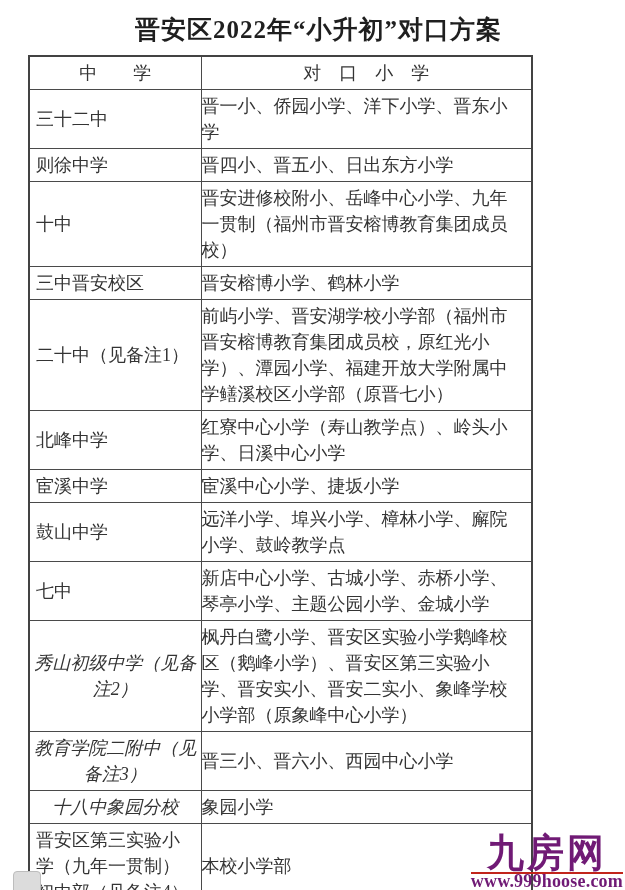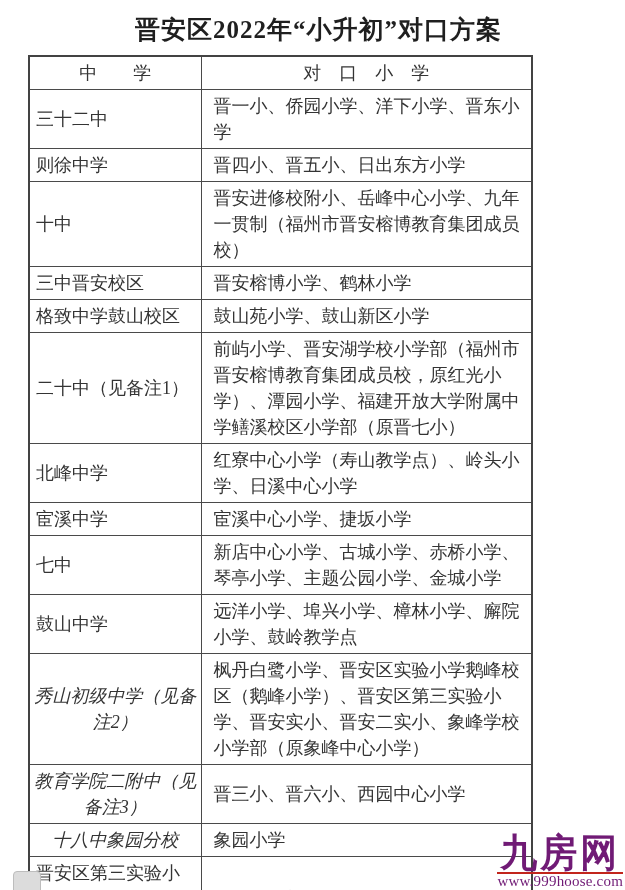--- a/index.html
+++ b/index.html
@@ -18,31 +18,31 @@
   }
   .plan th,.plan td{
     border:1px solid #4a4a4a;
     font-size:18px;line-height:26px;color:#343434;
     vertical-align:middle;font-weight:normal;
     word-break:break-all;
   }
   .plan th{text-align:center;padding:3px 2px;}
   .plan col.c-mid{width:172px;}
   .plan td.mid{padding:3px 4px 3px 6px;text-align:left;}
-  .plan td.elem{padding:3px 8px 3px 12px;text-align:left;}
+  .plan td.elem{padding:3px 8px 3px 0;text-align:left;}
   .plan tr.center-key td.mid{text-align:center;padding-left:2px;padding-right:2px;font-style:italic;}
   .watermark{
     position:absolute;right:2px;bottom:1px;text-align:center;color:#c2251c;z-index:5;
   }
   .wm-logo{
     font-size:37px;font-weight:bold;line-height:1.0;letter-spacing:3px;
     transform:scaleY(1.05);white-space:nowrap;
   }
   .wm-rule{border:none;border-top:2px solid #c2251c;margin:1px 0 0 0;}
-  .wm-url{font-size:15px;font-weight:normal;letter-spacing:0.2px;line-height:15px;}
+  .wm-url{font-size:18px;font-weight:bold;letter-spacing:0.2px;line-height:15px;}
   .corner-artifact{
     position:absolute;left:13px;bottom:-7px;width:26px;height:24px;
     background:#dcdcdc;border:1px solid #bdbdbd;border-radius:4px;z-index:4;
   }
 </style>
 </head>
 <body>
 
 <h1 class="page-title">晋安区2022年“小升初”对口方案</h1>
 
@@ -68,42 +68,38 @@
   </tr>
       <tr>
     <td class="mid">十中</td>
     <td class="elem">晋安进修校附小、岳峰中心小学、九年一贯制（福州市晋安榕博教育集团成员校）</td>
   </tr>
       <tr>
     <td class="mid">三中晋安校区</td>
     <td class="elem">晋安榕博小学、鹤林小学</td>
   </tr>
       <tr>
-    <td class="mid">格致中学鼓山校区</td>
-    <td class="elem">鼓山苑小学、鼓山新区小学</td>
-  </tr>
-      <tr>
     <td class="mid">二十中（见备注1）</td>
     <td class="elem">前屿小学、晋安湖学校小学部（福州市晋安榕博教育集团成员校，原红光小学）、潭园小学、福建开放大学附属中学鳝溪校区小学部（原晋七小）</td>
   </tr>
       <tr>
     <td class="mid">北峰中学</td>
     <td class="elem">红寮中心小学（寿山教学点）、岭头小学、日溪中心小学</td>
   </tr>
       <tr>
     <td class="mid">宦溪中学</td>
     <td class="elem">宦溪中心小学、捷坂小学</td>
   </tr>
       <tr>
+    <td class="mid">鼓山中学</td>
+    <td class="elem">远洋小学、埠兴小学、樟林小学、廨院小学、鼓岭教学点</td>
+  </tr>
+      <tr>
     <td class="mid">七中</td>
     <td class="elem">新店中心小学、古城小学、赤桥小学、琴亭小学、主题公园小学、金城小学</td>
-  </tr>
-      <tr>
-    <td class="mid">鼓山中学</td>
-    <td class="elem">远洋小学、埠兴小学、樟林小学、廨院小学、鼓岭教学点</td>
   </tr>
       <tr class="center-key">
     <td class="mid">秀山初级中学（见备注2）</td>
     <td class="elem">枫丹白鹭小学、晋安区实验小学鹅峰校区（鹅峰小学）、晋安区第三实验小学、晋安实小、晋安二实小、象峰学校小学部（原象峰中心小学）</td>
   </tr>
       <tr class="center-key">
     <td class="mid">教育学院二附中（见备注3）</td>
     <td class="elem">晋三小、晋六小、西园中心小学</td>
   </tr>
       <tr class="center-key">

